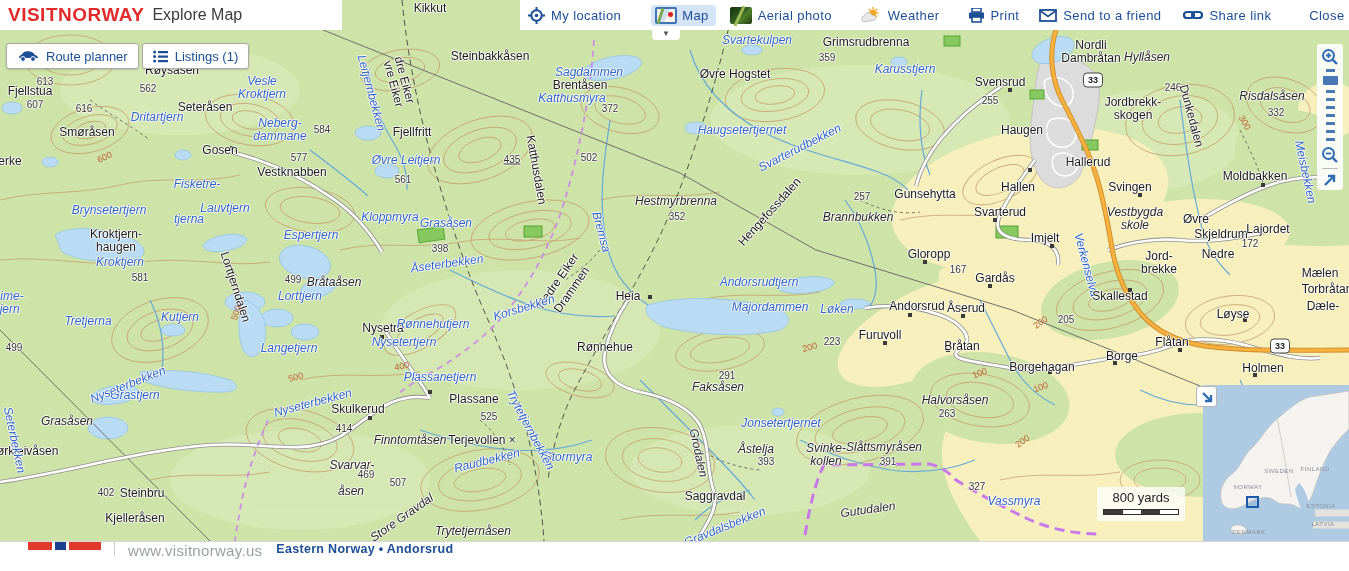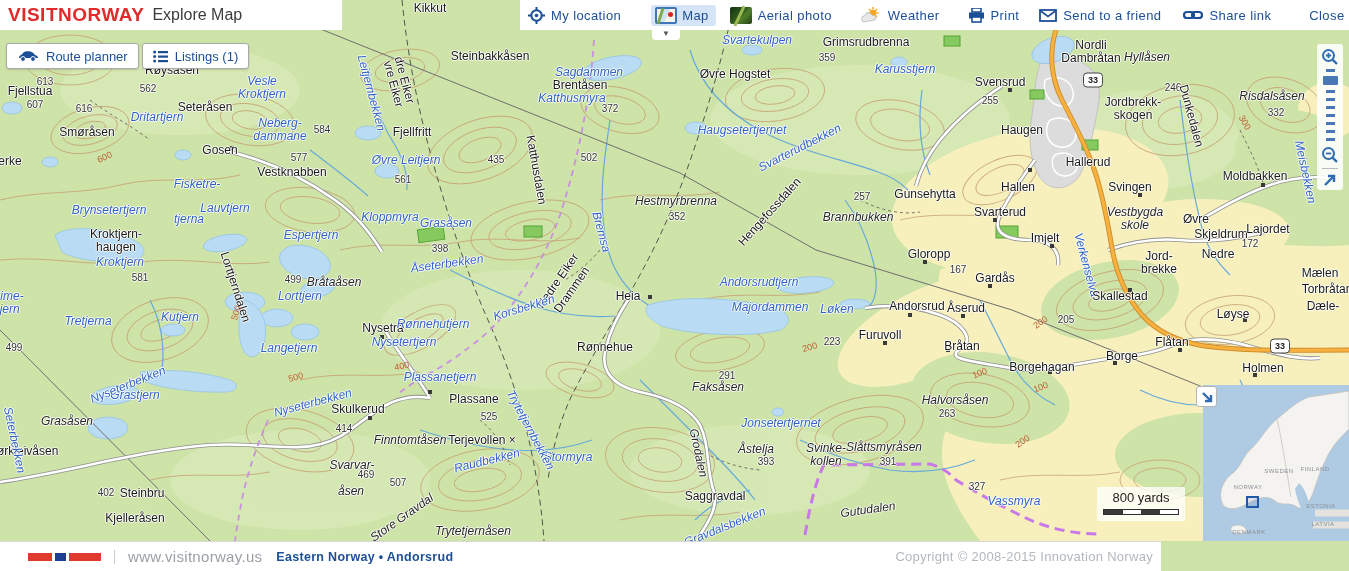--- a/index.html
+++ b/index.html
@@ -59,22 +59,22 @@
   #scalebar span { flex:1; } #scalebar span:nth-child(odd){ background:#3a3a3a; } #scalebar span:nth-child(even){ background:#fff; }
 
   
   #minimap { position:absolute; left:1203px; top:385px; width:146px; height:156px; z-index:4; background:#aecbe3; overflow:hidden; cursor:pointer; }
   .mm-lbl { position:absolute; font-size:6px; color:#8a8f96; letter-spacing:.5px; transform:translate(-50%,-50%); white-space:nowrap; }
   #mm-rect { position:absolute; border:2px solid #1f5aa8; background:rgba(60,110,180,.12); }
   #mm-collapse { position:absolute; left:1196px; top:386px; width:21px; height:21px; background:#fff; border:1px solid #b5b5b5;
                  border-radius:3px; z-index:5; cursor:pointer; display:flex; align-items:center; justify-content:center; }
 
   
-  #footer { position:absolute; left:0; top:541px; width:1161px; height:30px; background:#fff; border-top:1px solid #d8d8d8;
-            z-index:6; display:flex; align-items:center; }
+  #footer { position:absolute; left:0; top:541px; width:1349px; height:30px; background:#fff; border-top:1px solid #d8d8d8;
+            z-index:6; display:flex; align-items:flex-start; }
   #flag { display:flex; align-items:center; gap:3px; margin-left:28px; }
   #flag .r1 { width:24px; height:8px; background:#e03a2f; }
   #flag .b1 { width:11px; height:8px; background:#1d3f8f; }
   #flag .r2 { width:32px; height:8px; background:#e03a2f; }
   #footer .fdiv { width:1px; height:14px; background:#ccc; margin:0 13px; }
   #footer .site { color:#9aa0a6; font-size:15px; letter-spacing:.3px; }
   #footer .loc { color:#1d4f96; font-size:12.5px; font-weight:bold; margin-left:14px; letter-spacing:.3px; }
   #footer .copy { margin-left:auto; margin-right:8px; color:#b3b8bd; font-size:13px; letter-spacing:.3px; }
 </style>
 </head>
@@ -369,21 +369,21 @@
       <div class="lbl w" style="left: 371px; top: 93px; transform: translate(-50%, -50%) rotate(75deg);">Leitjernbekken</div>
       <div class="lbl e" style="left: 610px; top: 108px; transform: translate(-50%, -50%);">372</div>
       <div class="lbl c" style="left: 1244px; top: 123px; transform: translate(-50%, -50%) rotate(60deg);">300</div>
       <div class="lbl p" style="left: 220px; top: 151px; transform: translate(-50%, -50%);">Gosen</div>
       <div class="lbl p" style="left: 1040px; top: 163px; transform: translate(-50%, -50%); margin-left: 48px;">Hallerud</div>
       <div class="lbl p" style="left: 1191px; top: 116px; transform: translate(-50%, -50%) rotate(75deg);">Dunkedalen</div>
       <div class="lbl w" style="left: 800px; top: 148px; transform: translate(-50%, -50%) rotate(-27deg);">Svarterudbekken</div>
       <div class="lbl p" style="left: 87px; top: 133px; transform: translate(-50%, -50%);">Smøråsen</div>
       <div class="lbl w" style="left: 406px; top: 161px; transform: translate(-50%, -50%);">Øvre Leitjern</div>
       <div class="lbl e" style="left: 403px; top: 179px; transform: translate(-50%, -50%);">561</div>
-      <div class="lbl e" style="left: 496px; top: 159px; transform: translate(-50%, -50%);">435</div>
+      <div class="lbl e" style="left: 512px; top: 159px; transform: translate(-50%, -50%); text-decoration: underline;">435</div>
       <div class="lbl e" style="left: 589px; top: 157px; transform: translate(-50%, -50%);">502</div>
       <div class="lbl p" style="left: 292px; top: 173px; transform: translate(-50%, -50%);">Vestknabben</div>
       <div class="lbl e" style="left: 299px; top: 157px; transform: translate(-50%, -50%);">577</div>
       <div class="lbl p" style="left: 1018px; top: 188px; transform: translate(-50%, -50%);">Hallen</div>
       <div class="lbl p" style="left: 1130px; top: 188px; transform: translate(-50%, -50%);">Svingen</div>
       <div class="lbl w" style="left: 197px; top: 185px; transform: translate(-50%, -50%);">Fisketre-</div>
       <div class="lbl w" style="left: 225px; top: 209px; transform: translate(-50%, -50%);">Lauvtjern</div>
       <div class="lbl w" style="left: 189px; top: 220px; transform: translate(-50%, -50%);">tjerna</div>
       <div class="lbl p" style="left: 536px; top: 170px; transform: translate(-50%, -50%) rotate(80deg);">Katthusdalen</div>
       <div class="lbl p" style="left: 925px; top: 195px; transform: translate(-50%, -50%);">Gunsehytta</div>
@@ -671,16 +671,15 @@
 
   <div id="footer">
     <div id="flag">
         <span class="r1"></span>
         <span class="b1"></span>
         <span class="r2"></span>
       </div>
     <div class="fdiv"></div>
     <span class="site">www.visitnorway.us</span>
     <span class="loc">Eastern Norway • Andorsrud</span>
-    <span class="copy">Copyright © 2008-2015 Innovation Norway</span>
   </div>
 
 </div>
 
 </body></html>

